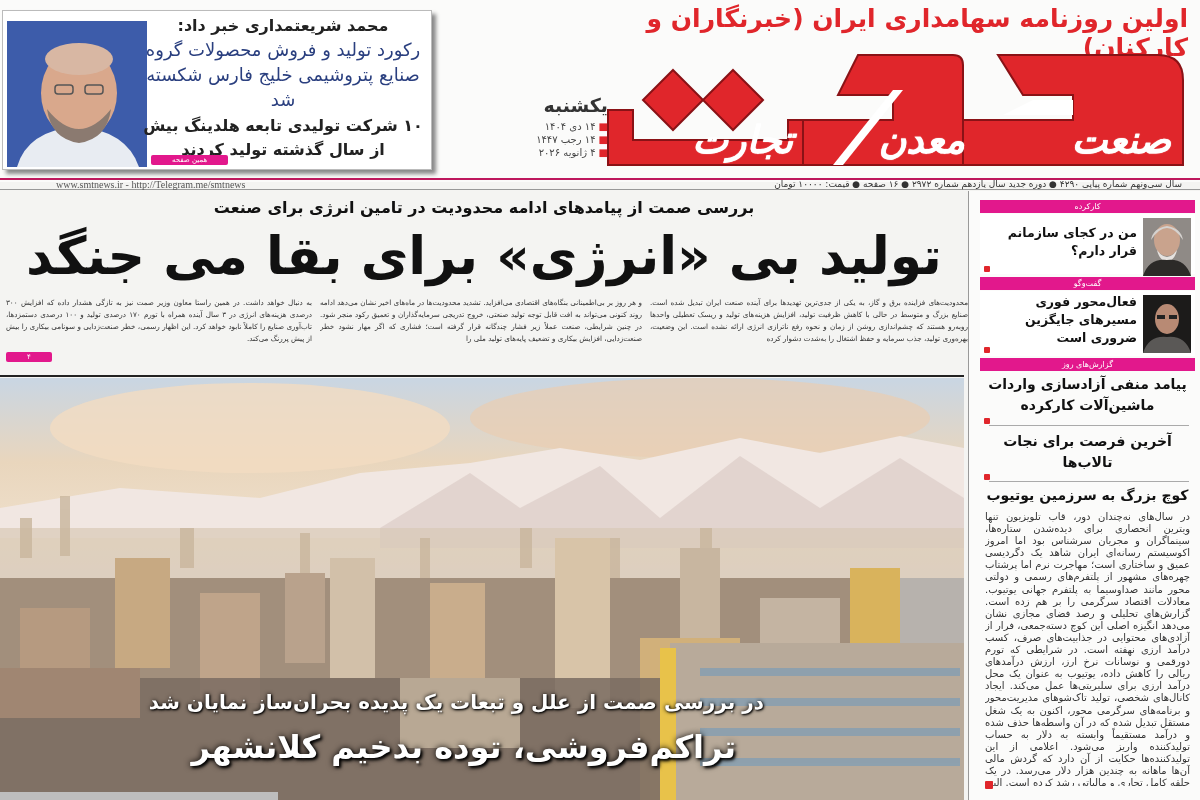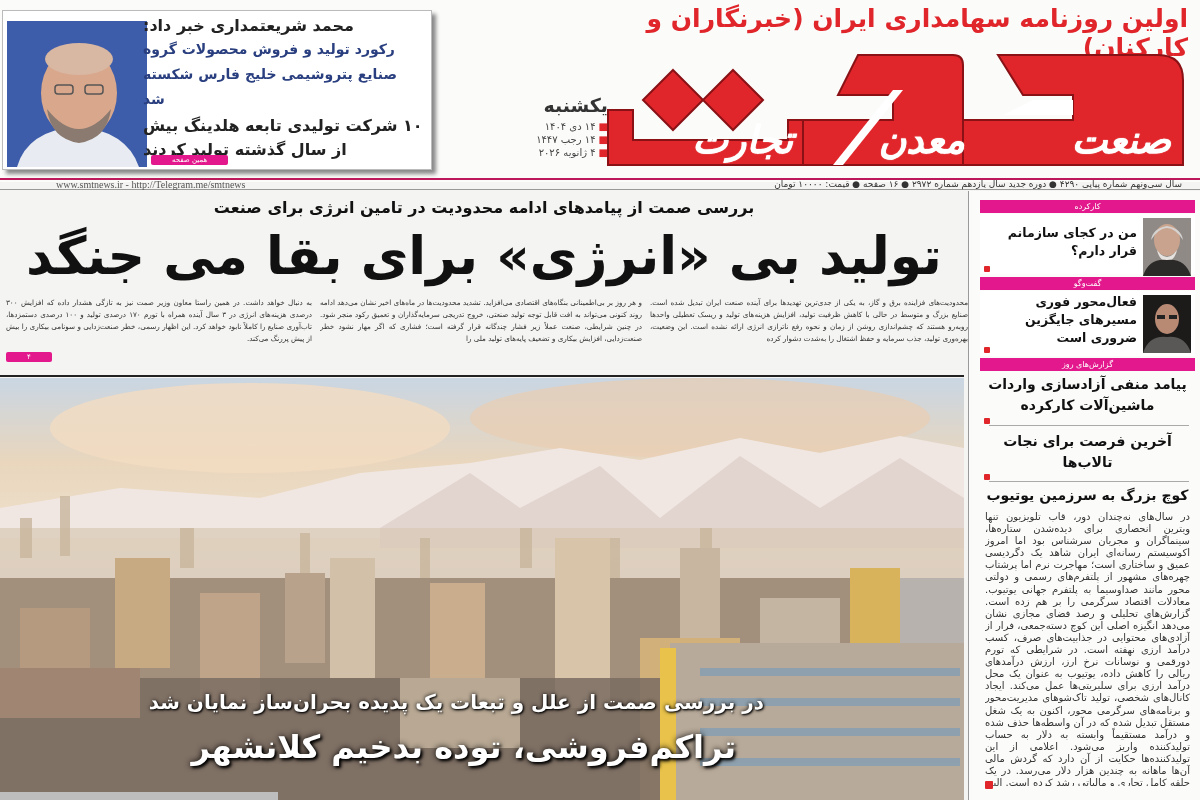--- a/index.html
+++ b/index.html
@@ -21,23 +21,23 @@
 
   .dates { position: absolute; left: 498px; top: 94px; width: 110px; direction: rtl; text-align: right; }
   .weekday { font-size: 19px; color: #333; font-weight: bold; margin-bottom: 4px; }
   .date-line { font-size: 10px; color: #444; line-height: 13px; }
   .date-line .dot { color: #e0262b; margin-left: 3px; }
 
   
   .promo { position: absolute; left: 2px; top: 10px; width: 430px; height: 160px; background: #fff;
     border: 1px solid #bbb; box-shadow: 4px 4px 4px #888; }
   .promo-photo { position: absolute; left: 4px; top: 10px; width: 140px; height: 146px; background: #3d5caa; overflow: hidden; }
-  .promo-text { position: absolute; right: 8px; top: 4px; width: 280px; direction: rtl; text-align: left; }
+  .promo-text { position: absolute; right: 8px; top: 4px; width: 280px; direction: rtl; text-align: center; }
   .promo-kicker { font-size: 16px; font-weight: bold; color: #222; line-height: 22px; }
-  .promo-title { font-size: 14px; font-weight: bold; color: #2a3f7f; line-height: 25px; }
+  .promo-title { font-size: 18px; font-weight: normal; color: #2a3f7f; line-height: 25px; }
   .promo-sub { font-size: 16px; font-weight: bold; color: #222; line-height: 24px; margin-top: 2px; }
   .page-tag { display: inline-block; background: #e2188c; color: #fff; font-size: 7px; padding: 1px 21px; border-radius: 2px; }
   .promo-tag { position: absolute; left: 148px; bottom: 4px; }
 
   .info-bar { position: absolute; left: 0; top: 178px; width: 1200px; height: 12px; border-top: 2px solid #be185d; border-bottom: 1px solid #999; }
   .urls { position: absolute; left: 56px; top: -1px; font-family: "Liberation Serif", serif; font-size: 10px; color: #555; }
   .issue-info { position: absolute; right: 18px; top: -1px; direction: rtl; font-size: 9px; color: #333; }
 
   
   .main { position: absolute; left: 0; top: 191px; width: 968px; height: 681px; }

